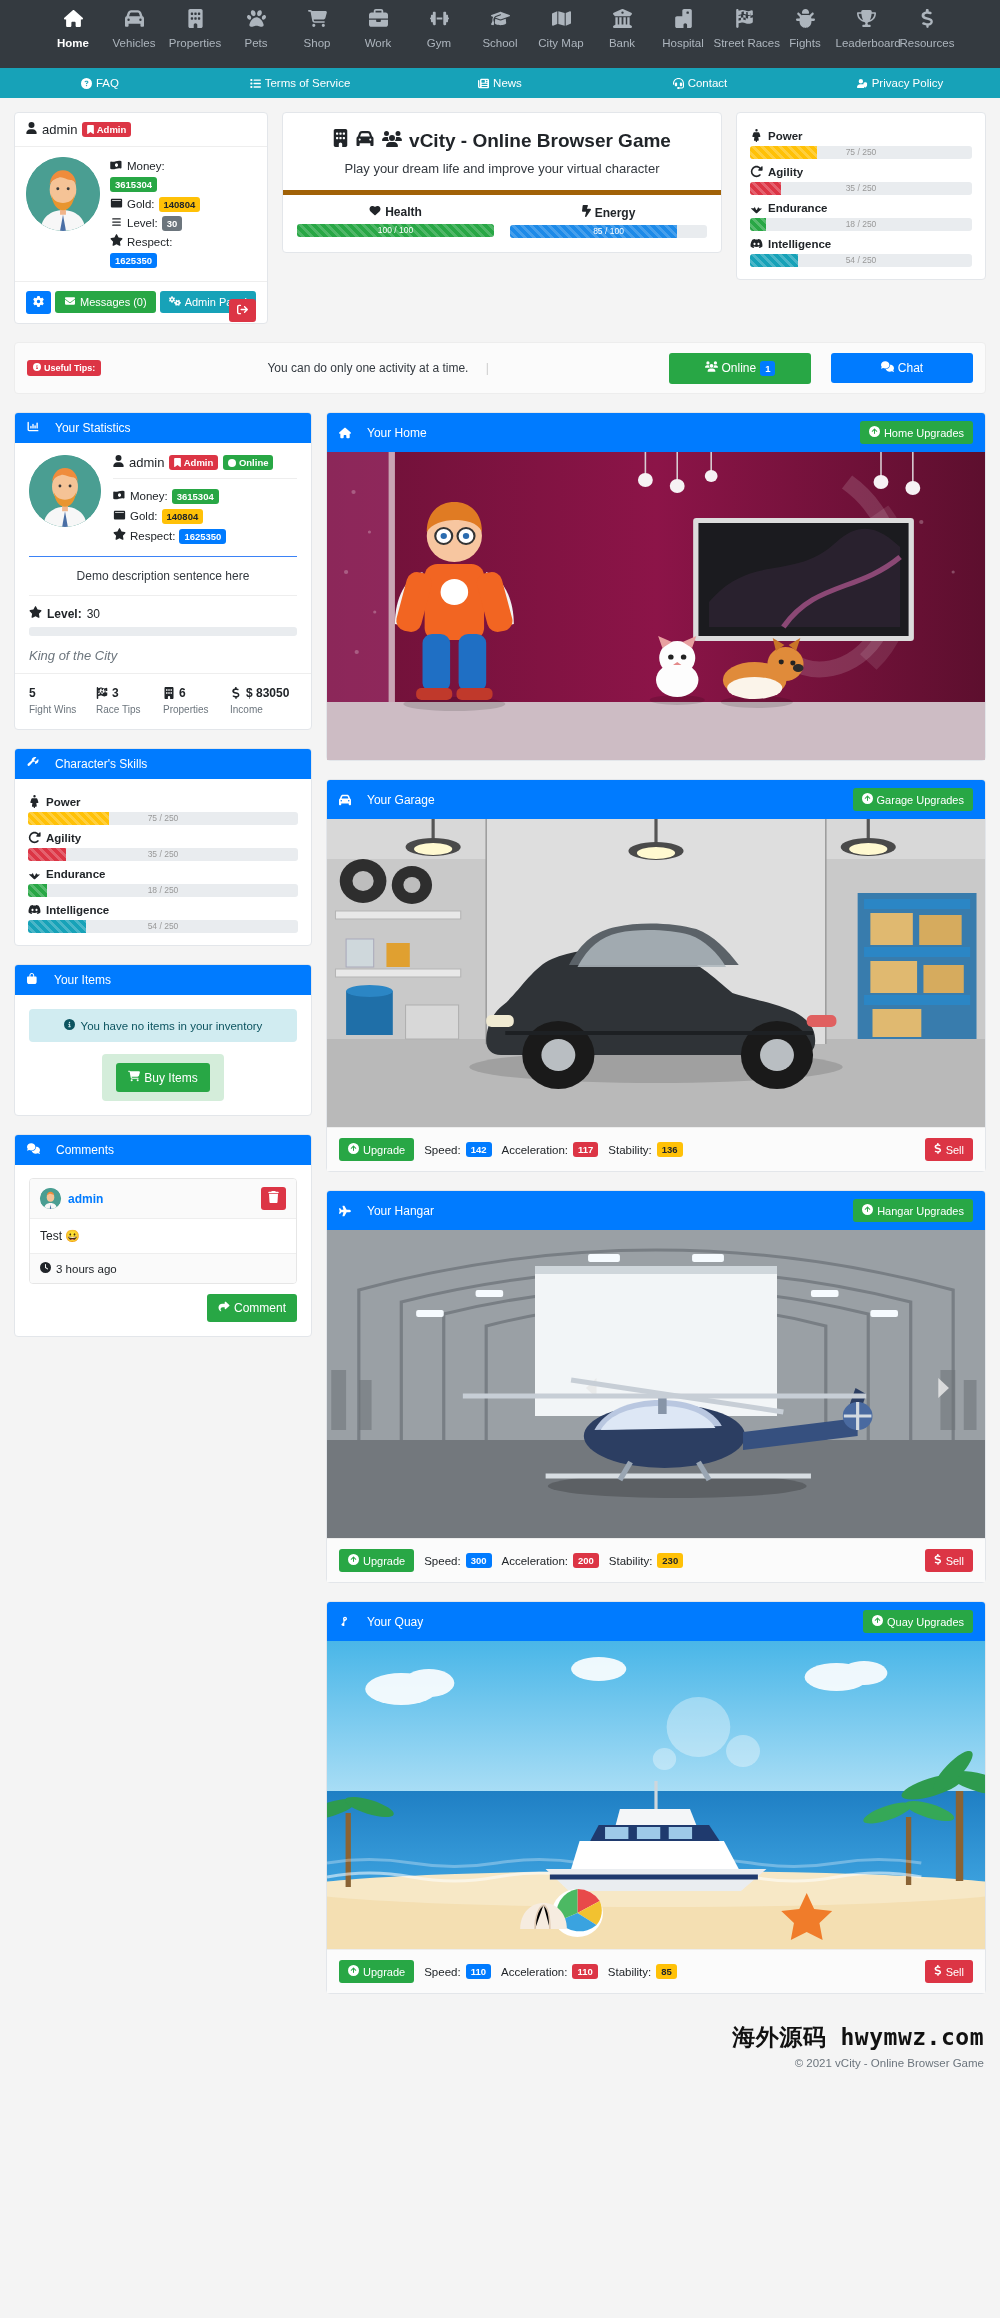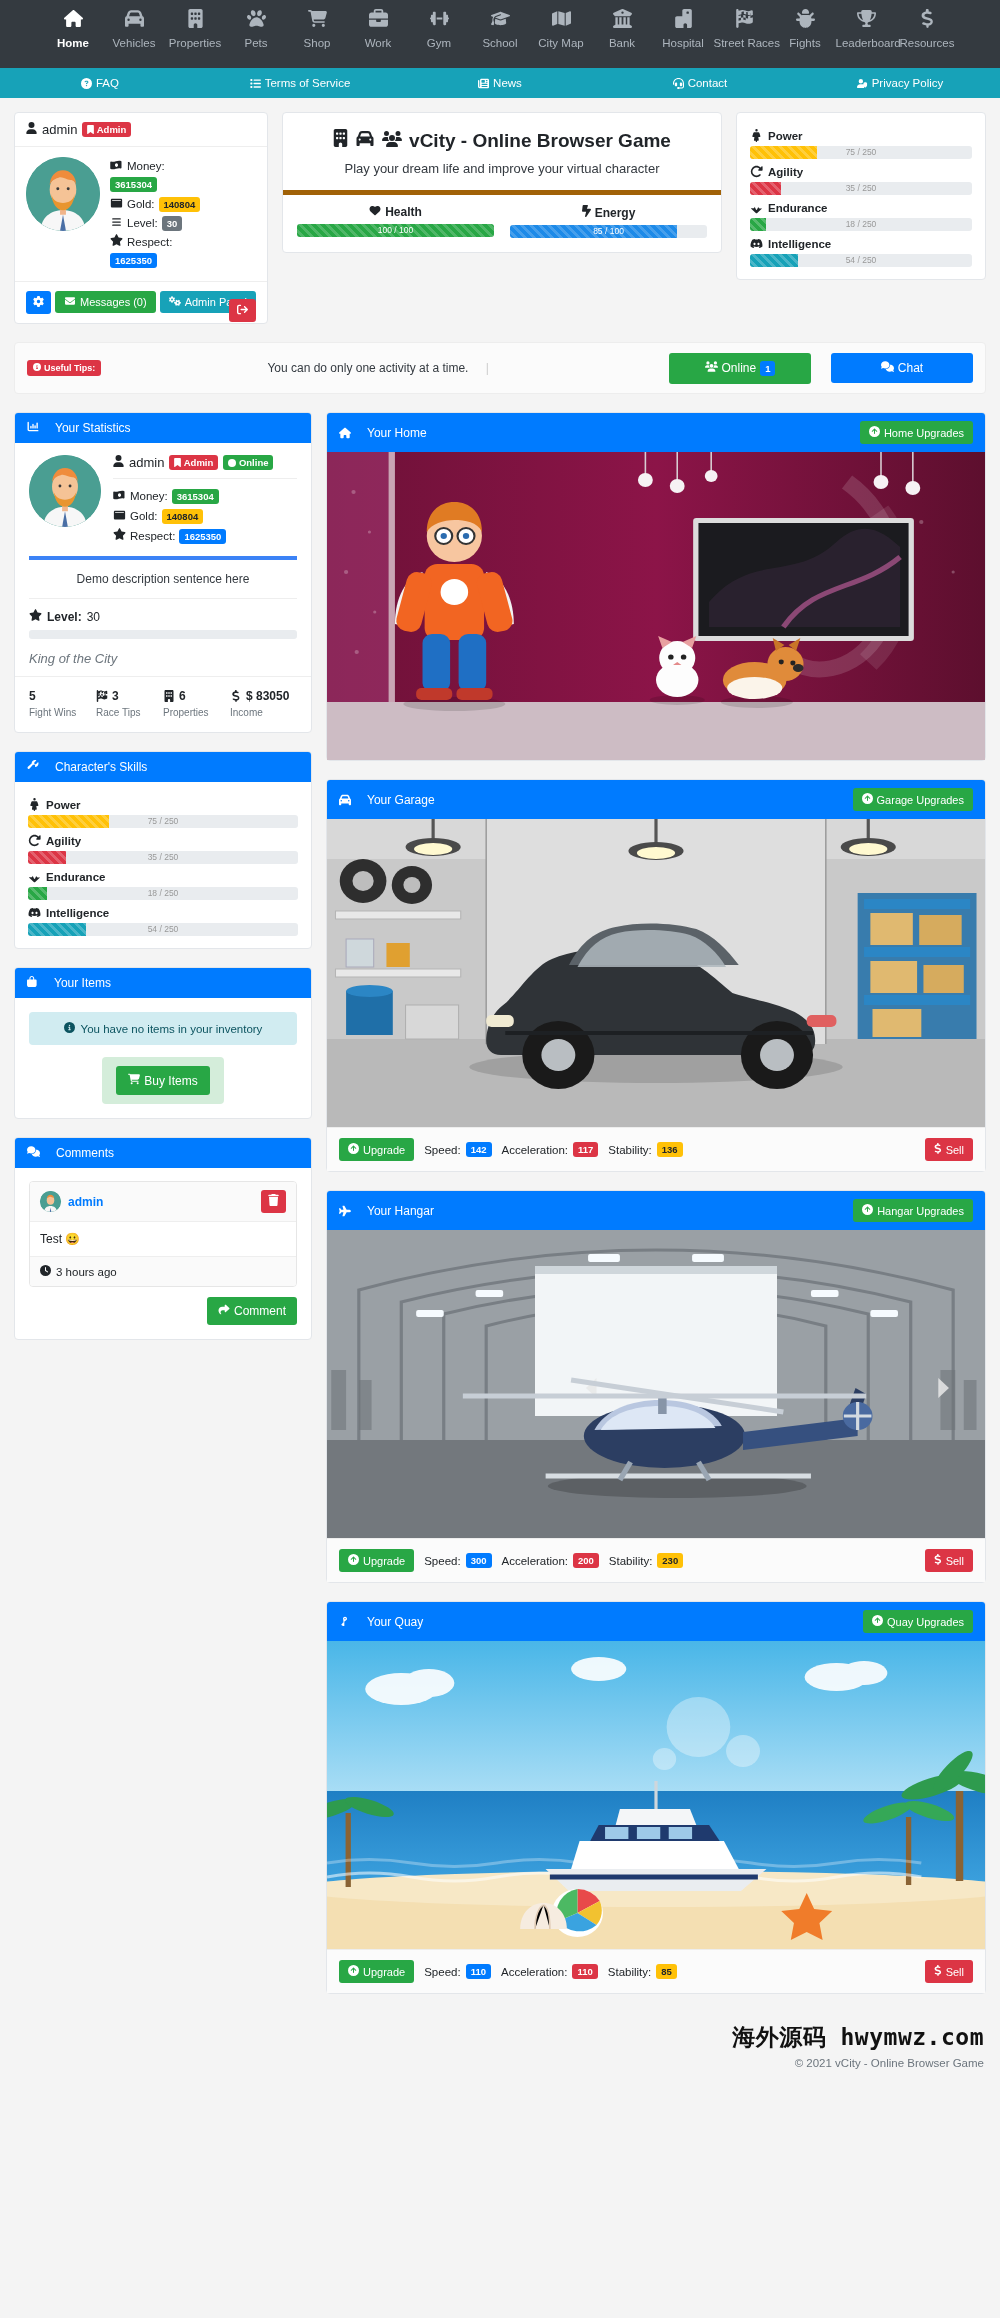--- a/index.html
+++ b/index.html
@@ -220,21 +220,21 @@
   .col-right { flex: 1; }
   .col-left .card, .col-right .card { margin-bottom: 18px; }
 
   
   .stat-body { padding: 12px 14px 4px 14px; display: flex; gap: 12px; }
   .stat-body .avatar-md { width: 72px; height: 72px; border-radius: 50%; flex: 0 0 72px; overflow: hidden; background: #4a9e92; }
   .stat-lines { flex: 1; }
   .stat-name { font-size: 13px; display: flex; align-items: center; gap: 5px; padding-bottom: 8px; border-bottom: 1px solid #eee; }
   .stat-money { font-size: 11.5px; line-height: 20px; padding-top: 7px; }
   .stat-money .row { display: flex; align-items: center; gap: 4px; }
-  .desc { text-align: center; font-size: 12px; color: #343a40; padding: 12px 14px; margin: 6px 14px 0 14px; border-top: 4px solid #3b82f6; border-bottom: 1px solid #eee; }
+  .desc { text-align: center; font-size: 12px; color: #343a40; padding: 12px 14px; margin: 6px 14px 0 14px; border-top: 1px solid #3b82f6; border-bottom: 1px solid #eee; }
   .lvl { padding: 10px 14px 0 14px; }
   .lvl-t { font-size: 12px; margin-bottom: 6px; display: flex; align-items: center; gap: 5px; }
   .lvl-bar { height: 9px; background: #e9ecef; border-radius: 3px; }
   .lvl-sub { font-style: italic; color: #6c757d; font-size: 13px; margin-top: 12px; }
   .quick { display: flex; padding: 12px 14px 14px 14px; margin-top: 10px; border-top: 1px solid #eee; }
   .quick > div { flex: 1; }
   .quick .q-v { font-size: 12px; font-weight: bold; display: flex; align-items: center; gap: 4px; }
   .quick .q-l { font-size: 10px; color: #6c757d; margin-top: 4px; }
 
   

